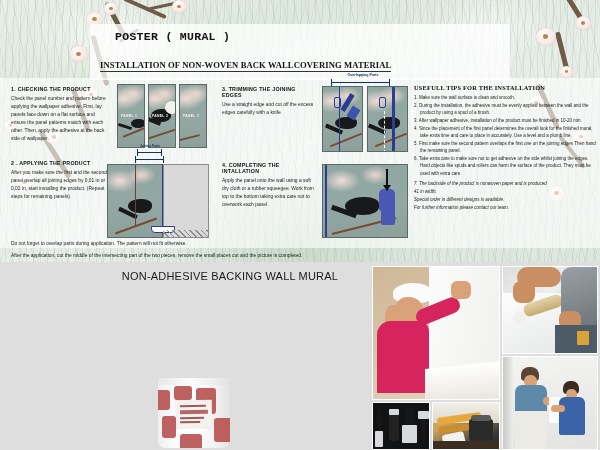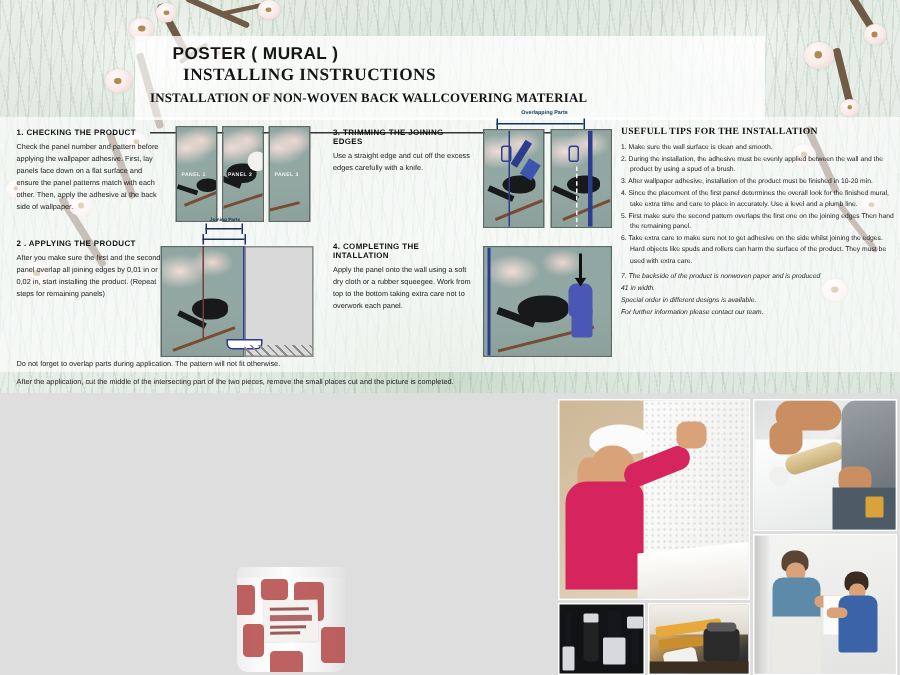--- a/index.html
+++ b/index.html
@@ -37,27 +37,27 @@
   }
 
   
   .branch{position:absolute;background:#6f5b46;border-radius:2px;}
   .blossom{position:absolute;border-radius:50%;
     background:radial-gradient(circle at 40% 35%,#fffdfb 0%,#f7e9e6 55%,#e8cfc9 100%);
     box-shadow:0 0 1px rgba(150,120,110,.5);}
   .blossom .core{position:absolute;left:36%;top:36%;width:26%;height:26%;border-radius:50%;background:#b08a52;}
 
   
-  .title1{position:absolute;left:115px;top:30px;font-family:Liberation Sans, sans-serif;
+  .title1{position:absolute;left:115px;top:30px;font-family:Liberation Mono, monospace;
     font-weight:bold;font-size:11.5px;color:#151515;letter-spacing:.3px;}
   .title2{position:absolute;left:122px;top:44px;font-family:"Liberation Serif",serif;
     font-weight:bold;font-size:11.5px;color:#151515;letter-spacing:.3px;}
   .title3{position:absolute;left:100px;top:60px;font-family:"Liberation Serif",serif;
     font-weight:bold;font-size:8.6px;color:#121212;letter-spacing:.1px;
-    border-bottom:1px solid #333;padding-bottom:18px;}
+    border-bottom:1px solid #333;padding-bottom:1px;}
 
   
   .step{position:absolute;}
   .step h4{margin:0 0 3px 0;font-size:5.3px;font-weight:bold;color:#111;letter-spacing:.25px;}
   .step p{margin:0;font-size:4.9px;line-height:1.62;color:#1b1b1b;}
 
   
   .tips{position:absolute;left:414px;top:84px;width:184px;}
   .tips h4{margin:0 0 3px 0;font-family:"Liberation Serif",serif;font-weight:bold;
     font-size:6.4px;color:#111;letter-spacing:.2px;}
@@ -200,21 +200,20 @@
       <div class="blossom" style="left:548px;top:186px;width:17px;height:15px;">
           <span class="core"></span>
         </div>
     </div>
 
     <div class="wash"></div>
     <div class="headerwash"></div>
   </div>
 
   <div class="title1">POSTER ( MURAL )</div>
-  <div class="title2">INSTALLING INSTRUCTIONS</div>
   <div class="title3">INSTALLATION OF NON-WOVEN BACK WALLCOVERING MATERIAL</div>
 
   <div class="step" style="left:11px;top:86px;width:96px;">
     <h4>1. CHECKING THE PRODUCT</h4>
     <p>Check the panel number and pattern before applying the wallpaper adhesive. First, lay panels face down on a flat surface and ensure the panel patterns match with each other. Then, apply the adhesive at the back side of wallpaper.</p>
   </div>
 
   <div class="dg" style="left:117px;top:84px;width:92px;height:64px;">
     <div class="panelart" style="left:0;top:0;width:28px;height:64px;position:absolute;">
       <div class="twig" style="left:4px;top:46px;width:26px;height:2px;transform:rotate(-22deg);"></div>
@@ -323,20 +322,21 @@
       <li style="font-style:italic;">Special order in different designs is available.</li>
       <li style="font-style:italic;">For further information please contact our team.</li>
     </ol>
   </div>
 
   <div class="note" style="left:11px;top:240px;width:420px;">Do not forget to overlap parts during application. The pattern will not fit otherwise.</div>
   <div class="note" style="left:11px;top:252px;width:560px;">After the application, cut the middle of the intersecting part of the two pieces, remove the small places cut and the picture is completed.</div>
 
   <div class="bottom"></div>
 
+  <div class="bheadline">NON-ADHESIVE BACKING WALL MURAL</div>
 
   <div class="bucket">
     <div class="blob" style="left:-4px;top:12px;width:16px;height:20px;"></div>
     <div class="blob" style="left:4px;top:38px;width:14px;height:22px;"></div>
     <div class="blob" style="left:16px;top:8px;width:18px;height:14px;"></div>
     <div class="blob" style="left:38px;top:10px;width:20px;height:26px;"></div>
     <div class="blob" style="left:56px;top:40px;width:18px;height:24px;"></div>
     <div class="blob" style="left:22px;top:56px;width:22px;height:16px;"></div>
     <div class="lbl">
       <i style="top:5px;width:26px;"></i>

